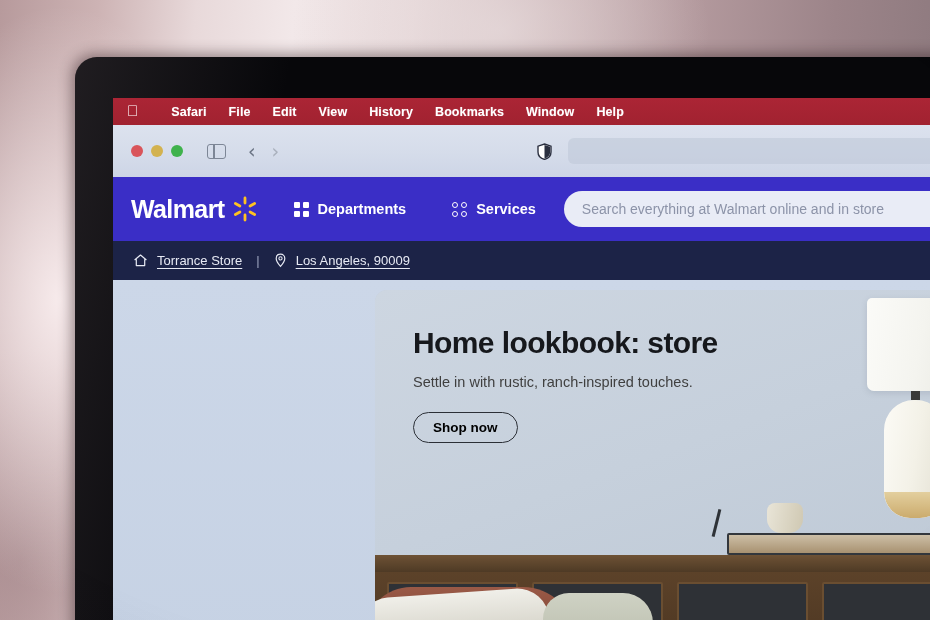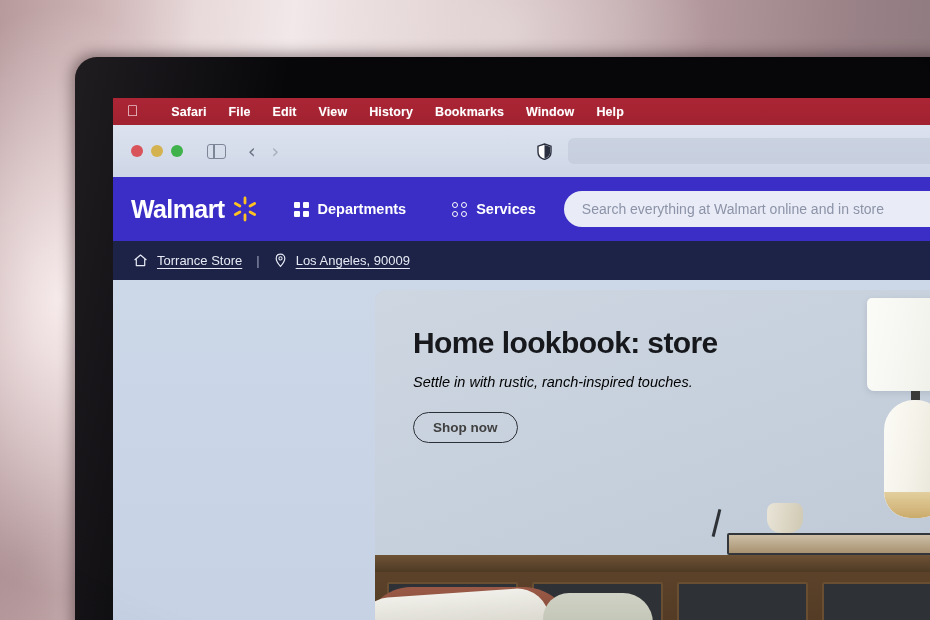--- a/index.html
+++ b/index.html
@@ -226,33 +226,32 @@
   .hero-title{
     font-size:30px;
     font-weight:bold;
     color:#16181c;
     letter-spacing:-.6px;
     white-space:nowrap;
   }
   .hero-sub{
     margin-top:14px;
     font-size:14.5px;
-    color:#000000;
-    white-space:nowrap;
-    font-style:italic;
+    color:#404040;
+    white-space:nowrap;
   }
   .shop-btn{
     margin-top:22px;
     display:inline-block;
     border:1.6px solid #2b2f36;
     border-radius:999px;
     padding:7px 19px;
     font-size:13.5px;
     font-weight:bold;
-    color:#404040;
+    color:#000000;
     background:transparent;
     cursor:pointer;
     text-align:right;
   }
 
   
   .lamp{ position:absolute; left:492px; top:8px; z-index:3; }
   .lamp .shade{
     width:96px; height:93px;
     background:linear-gradient(100deg,#fbfbf8 0%,#f4f4ef 55%,#e9e9e2 100%);

